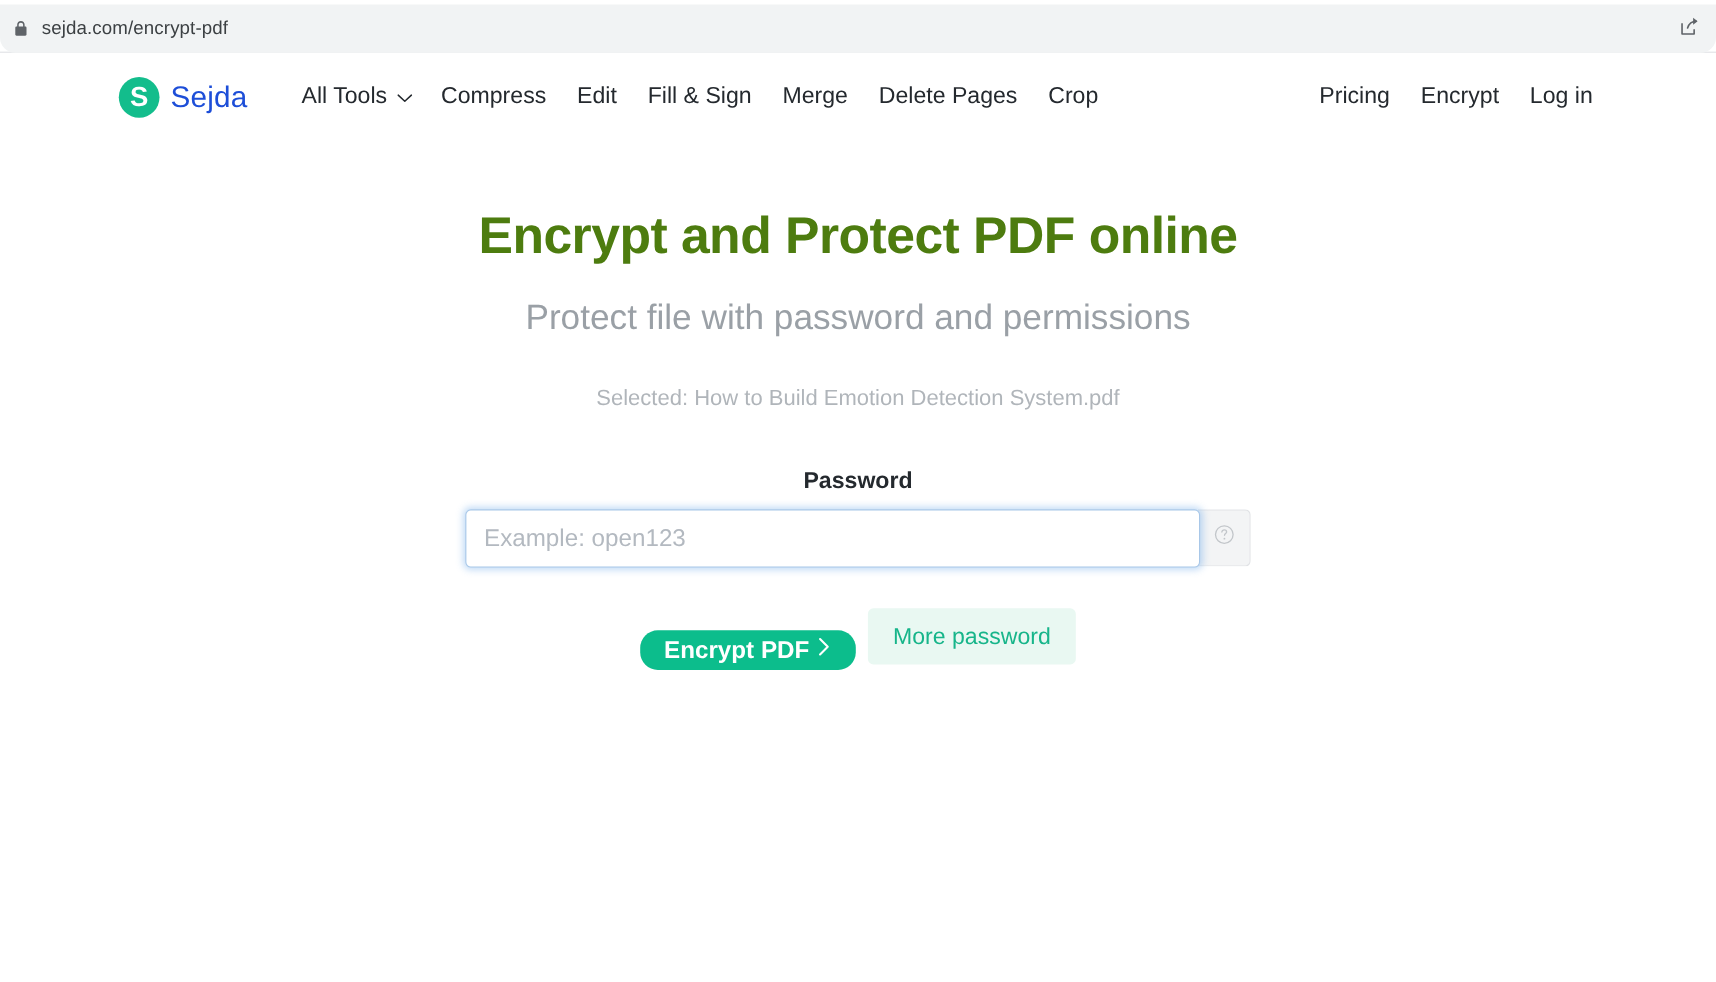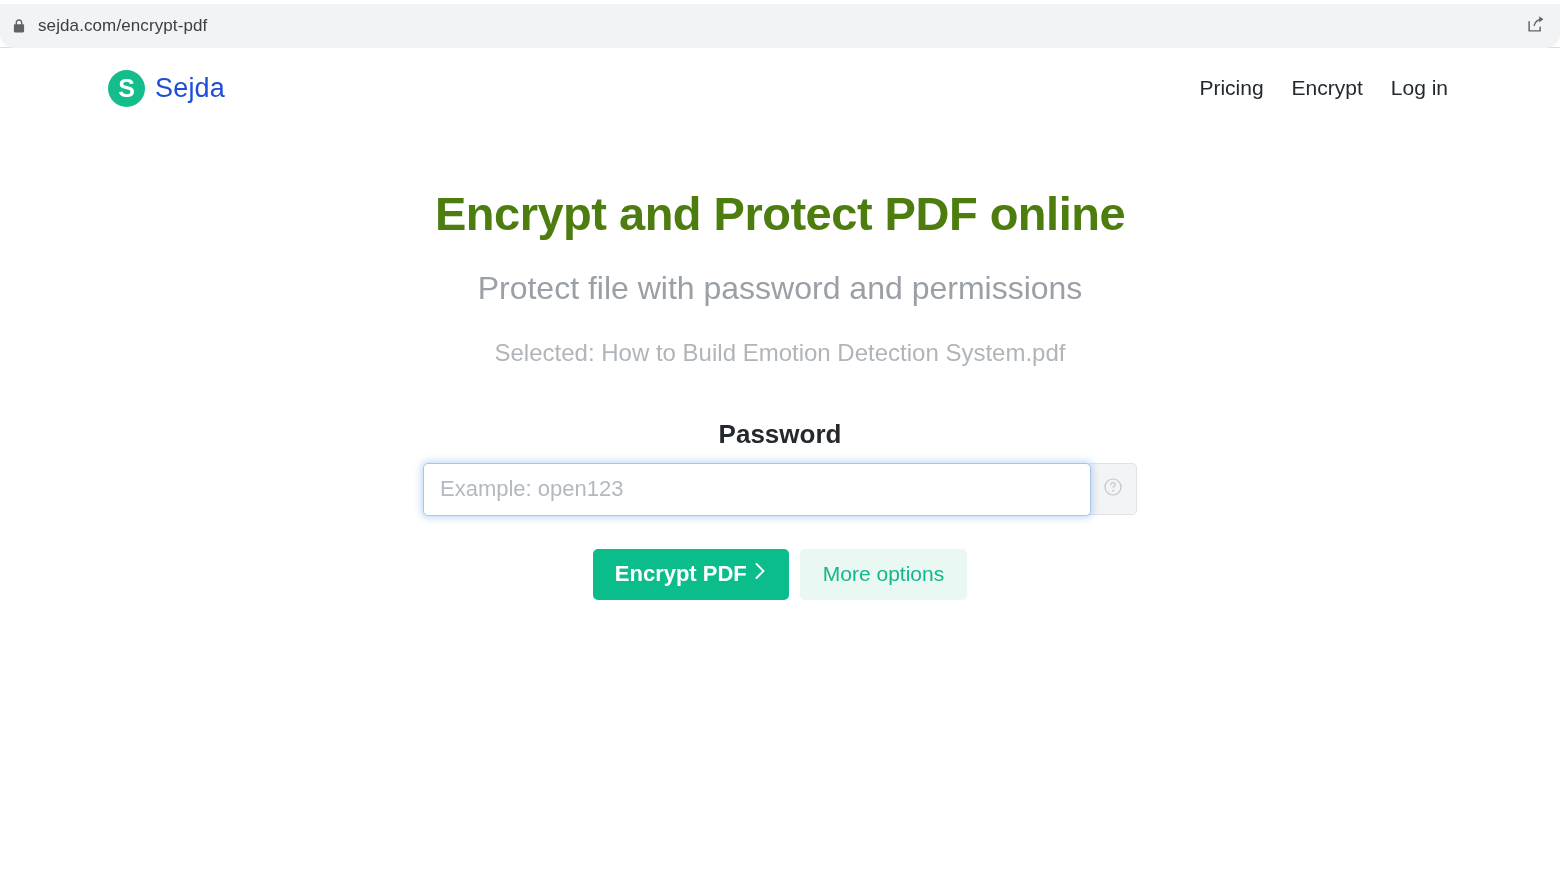--- a/index.html
+++ b/index.html
@@ -157,28 +157,28 @@
 
   #page-subtitle {
     margin-top: 30px;
     font-size: 32px;
     color: #9aa0a6;
     font-weight: normal;
     letter-spacing: 0px;
   }
 
   #selected-file {
-    margin-top: 32px;
-    font-size: 24px;
+    margin-top: 44px;
+    font-size: 20px;
     color: #b0b5ba;
   }
 
   #password-label {
     margin-top: 52px;
-    font-size: 26px;
+    font-size: 21px;
     font-weight: bold;
     color: #24292e;
   }
 
   #password-row {
     margin-top: 13px;
     display: flex;
     justify-content: center;
     align-items: stretch;
   }
@@ -226,33 +226,34 @@
 
   #actions-row {
     margin-top: 33px;
     display: flex;
     justify-content: center;
     align-items: center;
     gap: 11px;
   }
 
   #encrypt-pdf-button {
-    height: 51px;
+    height: 36px;
     background: #0cbd8c;
     color: #ffffff;
     border: none;
-    border-radius: 5px;
+    border-radius: 16px;
     font-size: 22px;
     font-weight: bold;
     padding: 0 22px;
     display: flex;
     align-items: center;
     gap: 7px;
     cursor: pointer;
     font-family: "Liberation Sans", sans-serif;
+    margin-top: 24px;
   }
 
   #more-options-button {
     height: 51px;
     background: #e9f8f2;
     color: #17b58a;
     border: none;
     border-radius: 5px;
     font-size: 21px;
     padding: 0 23px;
@@ -283,20 +284,36 @@
   </div>
 </div>
 
 <div id="site-header">
 
   <div id="brand">
     <span id="brand-mark">S</span>
     <span id="brand-name">Sejda</span>
   </div>
 
+  <nav id="primary-nav">
+    <div id="nav-all-tools">
+      <span>All Tools</span>
+      <span>
+        <svg width="14" height="9" viewBox="0 0 14 9" aria-hidden="true">
+          <path d="M1 1.5L7 7l6-5.5" fill="none" stroke="#24292e" stroke-width="1.4" stroke-linecap="round" stroke-linejoin="round"></path>
+        </svg>
+      </span>
+    </div>
+    <a class="nav-link">Compress</a>
+    <a class="nav-link">Edit</a>
+    <a class="nav-link">Fill &amp; Sign</a>
+    <a class="nav-link">Merge</a>
+    <a class="nav-link">Delete Pages</a>
+    <a class="nav-link">Crop</a>
+  </nav>
 
   <nav id="secondary-nav">
     <a class="nav-link">Pricing</a>
     <a class="nav-link">Encrypt</a>
     <a class="nav-link">Log in</a>
   </nav>
 
 </div>
 
 <main id="main">
@@ -326,17 +343,17 @@
   <div id="actions-row">
     <button id="encrypt-pdf-button">
       <span>Encrypt PDF</span>
       <span>
         <svg width="13" height="20" viewBox="0 0 13 20" aria-hidden="true">
           <path d="M2.5 3l7 7-7 7" fill="none" stroke="#ffffff" stroke-width="1.9" stroke-linecap="round" stroke-linejoin="round"></path>
         </svg>
       </span>
     </button>
     <button id="more-options-button">
-      <span>More options</span>
+      <span>More password</span>
     </button>
   </div>
 
 </main>
 
 </body></html>

